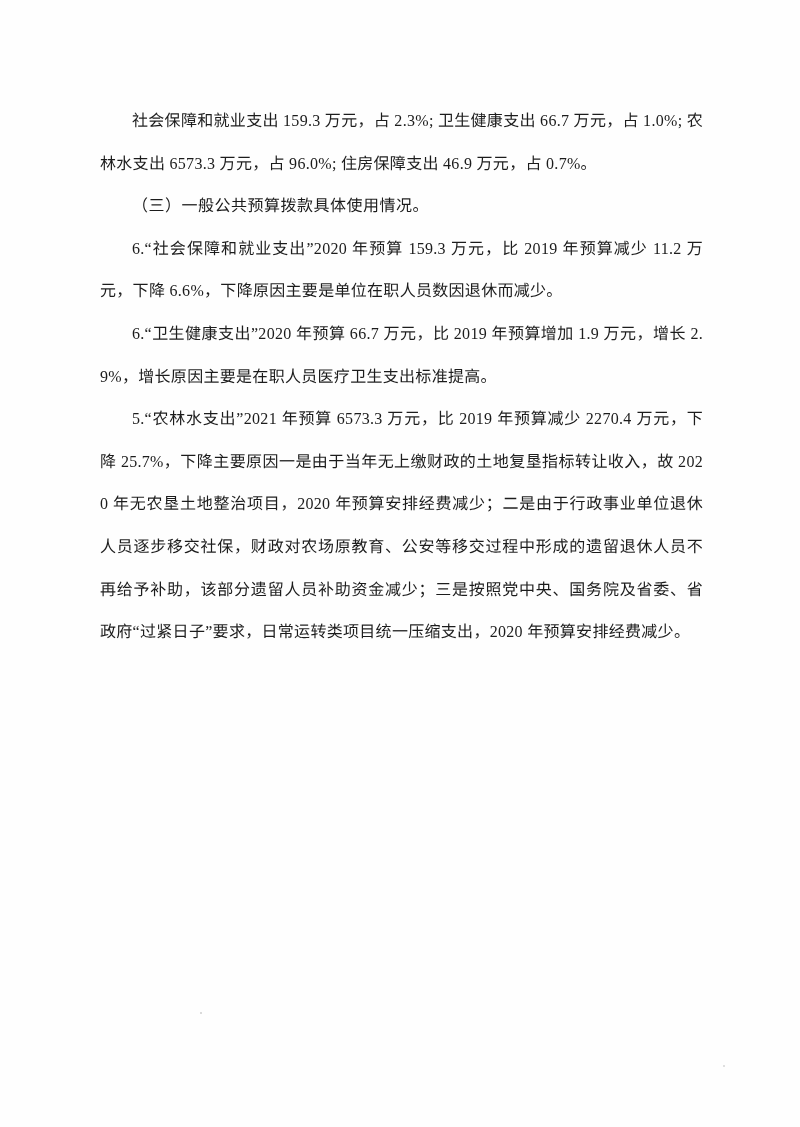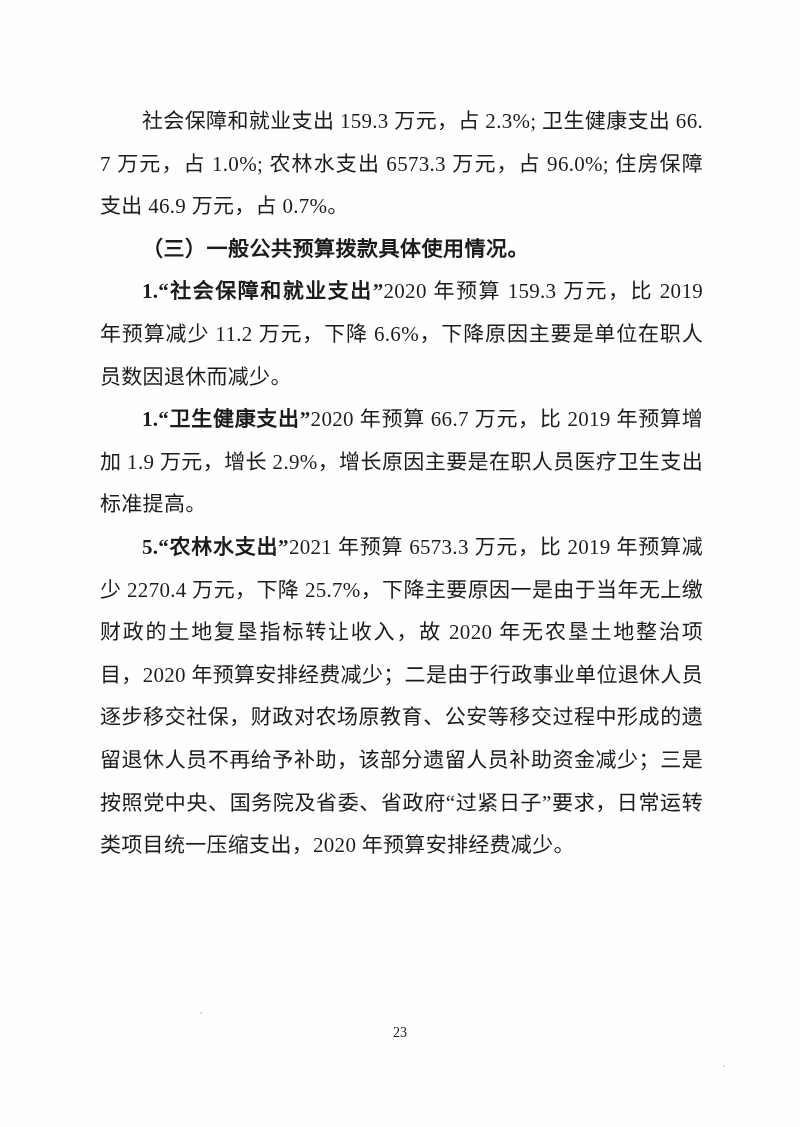--- a/index.html
+++ b/index.html
@@ -21,34 +21,34 @@
     left: 0;
     width: 800px;
     height: 1127px;
     background: #fefefe;
   }
   .doc-body {
     position: absolute;
     top: 100px;
     left: 100px;
     width: 603px;
-    font-size: 21px;
+    font-size: 16px;
     line-height: 42.6px;
     text-align: justify;
     text-justify: inter-ideograph;
     letter-spacing: 0.3px;
   }
   .doc-body p {
     margin: 0;
     padding: 0;
     text-indent: 2em;
     word-break: break-all;
   }
   .doc-body p b {
-    font-weight: 700;
+    font-weight: 400;
   }
   .heading b {
     letter-spacing: 0.5px;
   }
   .page-number {
     position: absolute;
     top: 1025px;
     left: 0;
     width: 800px;
     text-align: center;
@@ -68,27 +68,26 @@
 <body>
 
 <div class="page">
 
   <div class="doc-body">
 
     <p><b></b><span>社会保障和就业支出 159.3 万元，占 2.3%; 卫生健康支出 66.7 万元，占 1.0%; 农林水支出 6573.3 万元，占 96.0%; 住房保障支出 46.9 万元，占 0.7%。</span></p>
 
     <p class="heading"><b>（三）一般公共预算拨款具体使用情况。</b><span></span></p>
 
-    <p><b>1.“社会保障和就业支出”</b><span>2020 年预算 159.3 万元，比 2019 年预算减少 11.2 万元，下降 6.6%，下降原因主要是单位在职人员数因退休而减少。</span></p>
+    <p><b>6.“社会保障和就业支出”</b><span>2020 年预算 159.3 万元，比 2019 年预算减少 11.2 万元，下降 6.6%，下降原因主要是单位在职人员数因退休而减少。</span></p>
 
-    <p><b>1.“卫生健康支出”</b><span>2020 年预算 66.7 万元，比 2019 年预算增加 1.9 万元，增长 2.9%，增长原因主要是在职人员医疗卫生支出标准提高。</span></p>
+    <p><b>6.“卫生健康支出”</b><span>2020 年预算 66.7 万元，比 2019 年预算增加 1.9 万元，增长 2.9%，增长原因主要是在职人员医疗卫生支出标准提高。</span></p>
 
     <p><b>5.“农林水支出”</b><span>2021 年预算 6573.3 万元，比 2019 年预算减少 2270.4 万元，下降 25.7%，下降主要原因一是由于当年无上缴财政的土地复垦指标转让收入，故 2020 年无农垦土地整治项目，2020 年预算安排经费减少；二是由于行政事业单位退休人员逐步移交社保，财政对农场原教育、公安等移交过程中形成的遗留退休人员不再给予补助，该部分遗留人员补助资金减少；三是按照党中央、国务院及省委、省政府“过紧日子”要求，日常运转类项目统一压缩支出，2020 年预算安排经费减少。</span></p>
 
 
   </div>
 
-  <div class="page-number">23</div>
 
   <div class="speck speck-1"></div>
   <div class="speck speck-2"></div>
 
 </div>
 
 </body></html>

